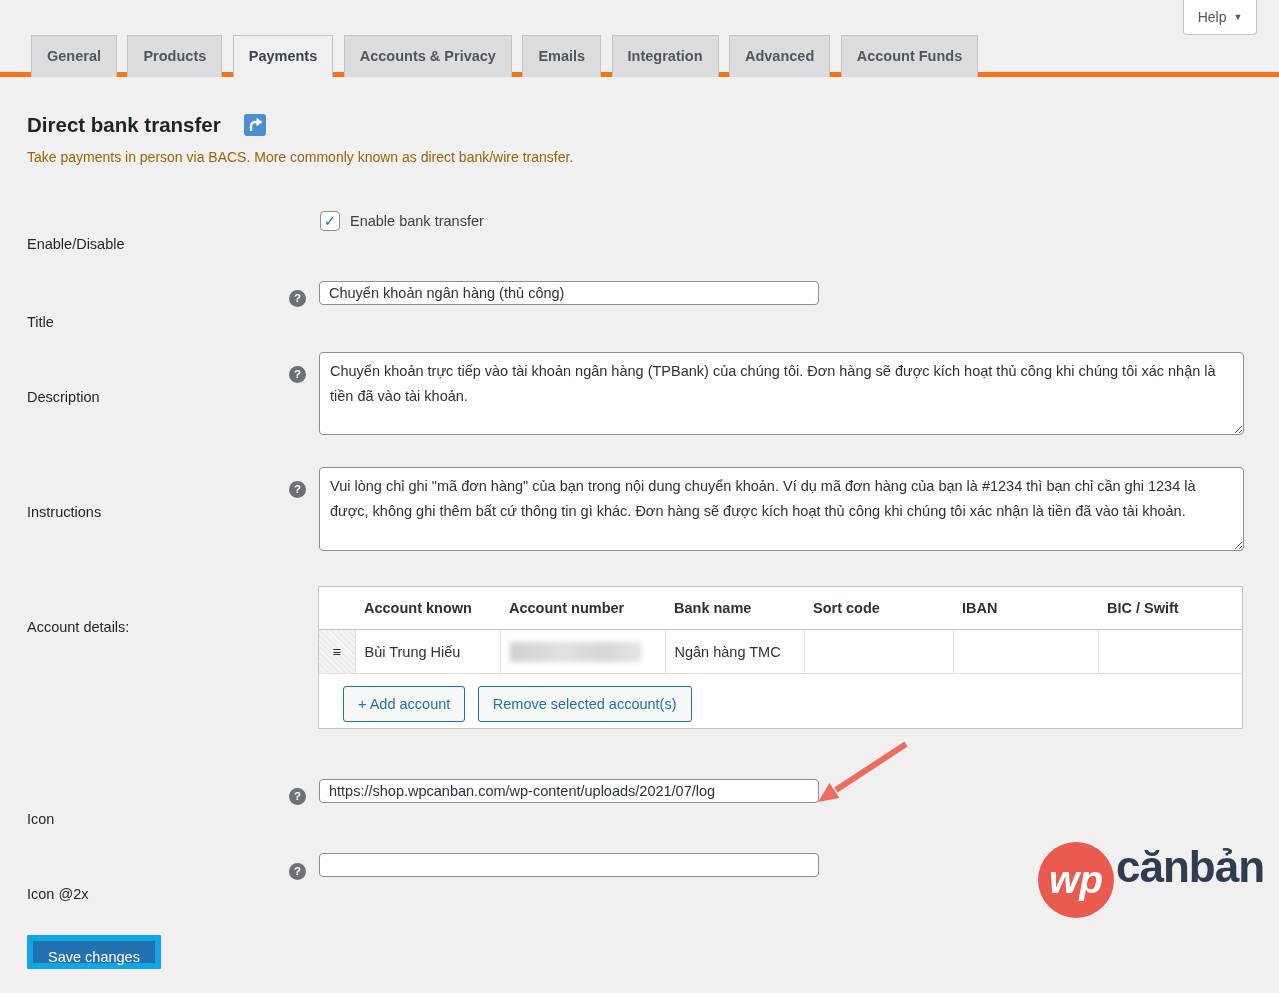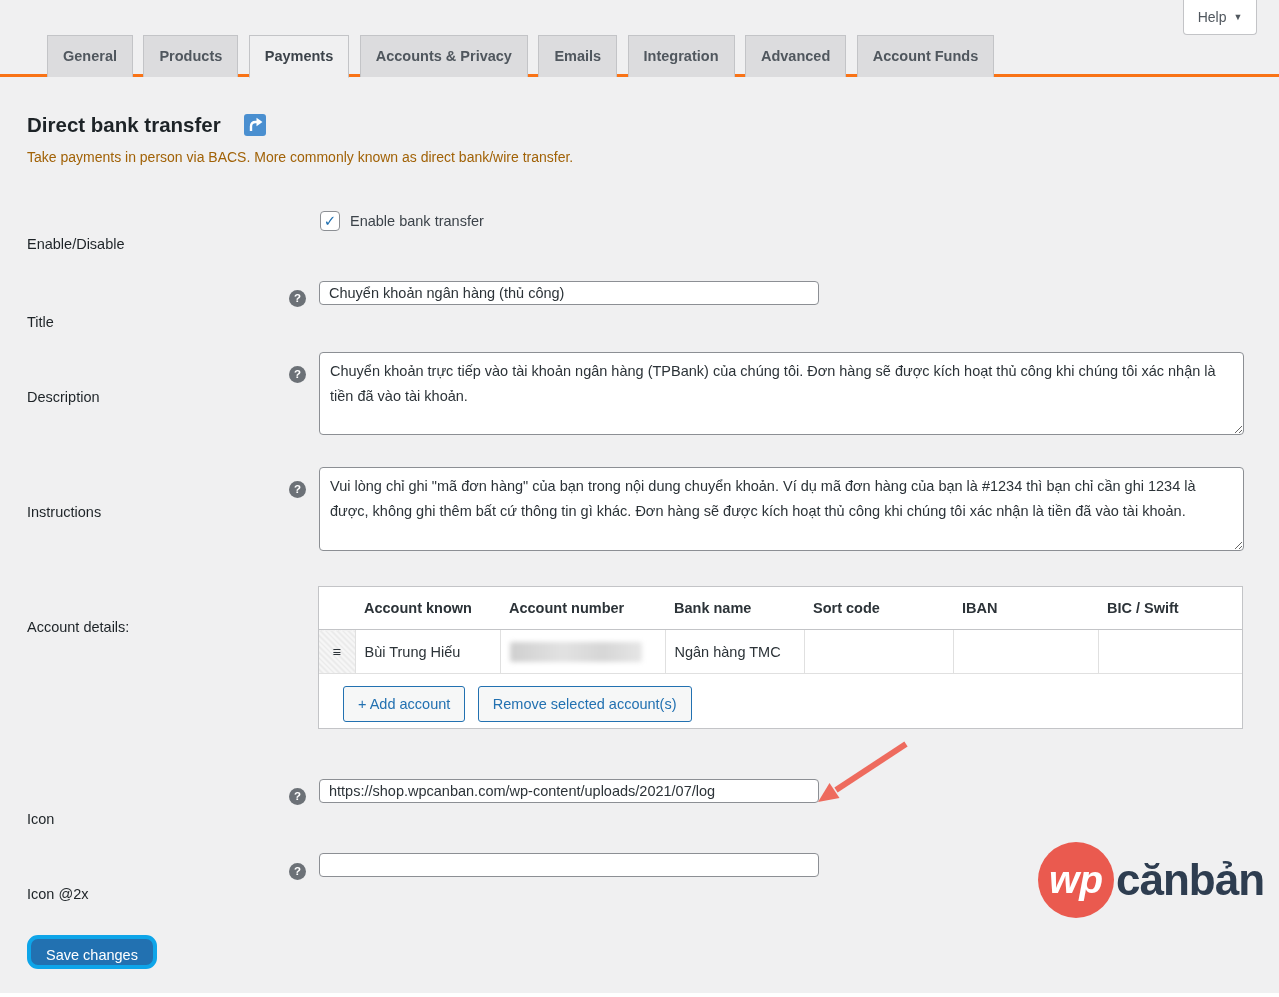--- a/index.html
+++ b/index.html
@@ -13,21 +13,21 @@
   .help-btn{
     position:absolute;top:0;right:22px;width:74px;height:35px;
     background:#ffffff;border:1px solid #c3c4c7;border-top:none;
     border-radius:0 0 4px 4px;display:flex;align-items:center;justify-content:center;
     gap:7px;color:#50575e;font-size:14px;cursor:pointer;box-sizing:border-box;
   }
   .help-caret{font-size:9px;color:#50575e;line-height:1;}
   
   .nav-tab-wrapper{
     position:absolute;top:35px;left:0;right:0;height:42px;
-    border-bottom:3px solid #f97316;padding-left:44px;box-sizing:border-box;
+    border-bottom:5px solid #f97316;padding-left:28px;box-sizing:border-box;
     white-space:nowrap;
   }
   .nav-tab{
     display:inline-block;margin:0 3px 0 3px;padding:10px 15px 10px 15px;
     background:#dcdcde;border:1px solid #c3c4c7;border-bottom:none;
     color:#50575e;font-size:14.5px;font-weight:bold;text-decoration:none;
     line-height:21px;box-sizing:border-box;height:42px;cursor:pointer;
   }
   .nav-tab-active{
     background:#f0f0f1;color:#3c434a;position:relative;
@@ -100,28 +100,28 @@
   .accounts-actions{padding:12px 13px 6px 13px;margin-left:11px;}
   .btn-secondary{
     display:inline-block;height:36px;padding:0 14px;margin-right:8px;
     background:#f6f7f7;border:1px solid #2271b1;border-radius:3px;
     color:#2271b1;font-size:14.5px;line-height:34px;cursor:pointer;box-sizing:border-box;
     font-family:"Liberation Sans","DejaVu Sans",sans-serif;
   }
   
   .btn-primary{
     position:absolute;left:27px;top:935px;height:34px;padding:0 15px;
-    background:#2271b1;border:4px solid #0ea5e9;border-radius:11px;
+    background:#2271b1;border:6px solid #0ea5e9;border-radius:1px;
     color:#ffffff;font-size:14.5px;line-height:32px;cursor:pointer;box-sizing:border-box;
     font-family:"Liberation Sans","DejaVu Sans",sans-serif;
   }
   
   .anno-arrow{position:absolute;left:806px;top:738px;width:112px;height:70px;pointer-events:none;}
   
-  .wm{position:absolute;left:1038px;top:842px;display:flex;align-items:center;}
+  .wm{position:absolute;left:1038px;top:842px;display:flex;align-items:flex-start;}
   .wm-circle{
     width:76px;height:76px;border-radius:50%;background:#ea5a4f;
     color:#ffffff;font-size:39px;font-weight:bold;font-style:italic;
     display:flex;align-items:center;justify-content:center;
   }
   .wm-text{
     color:#2e3d50;font-size:44px;font-weight:bold;letter-spacing:-1px;margin-left:2px;
   }
   .bottom-edge{position:absolute;left:0;bottom:0;width:100%;height:4px;background:#ffffff;}
 </style>

